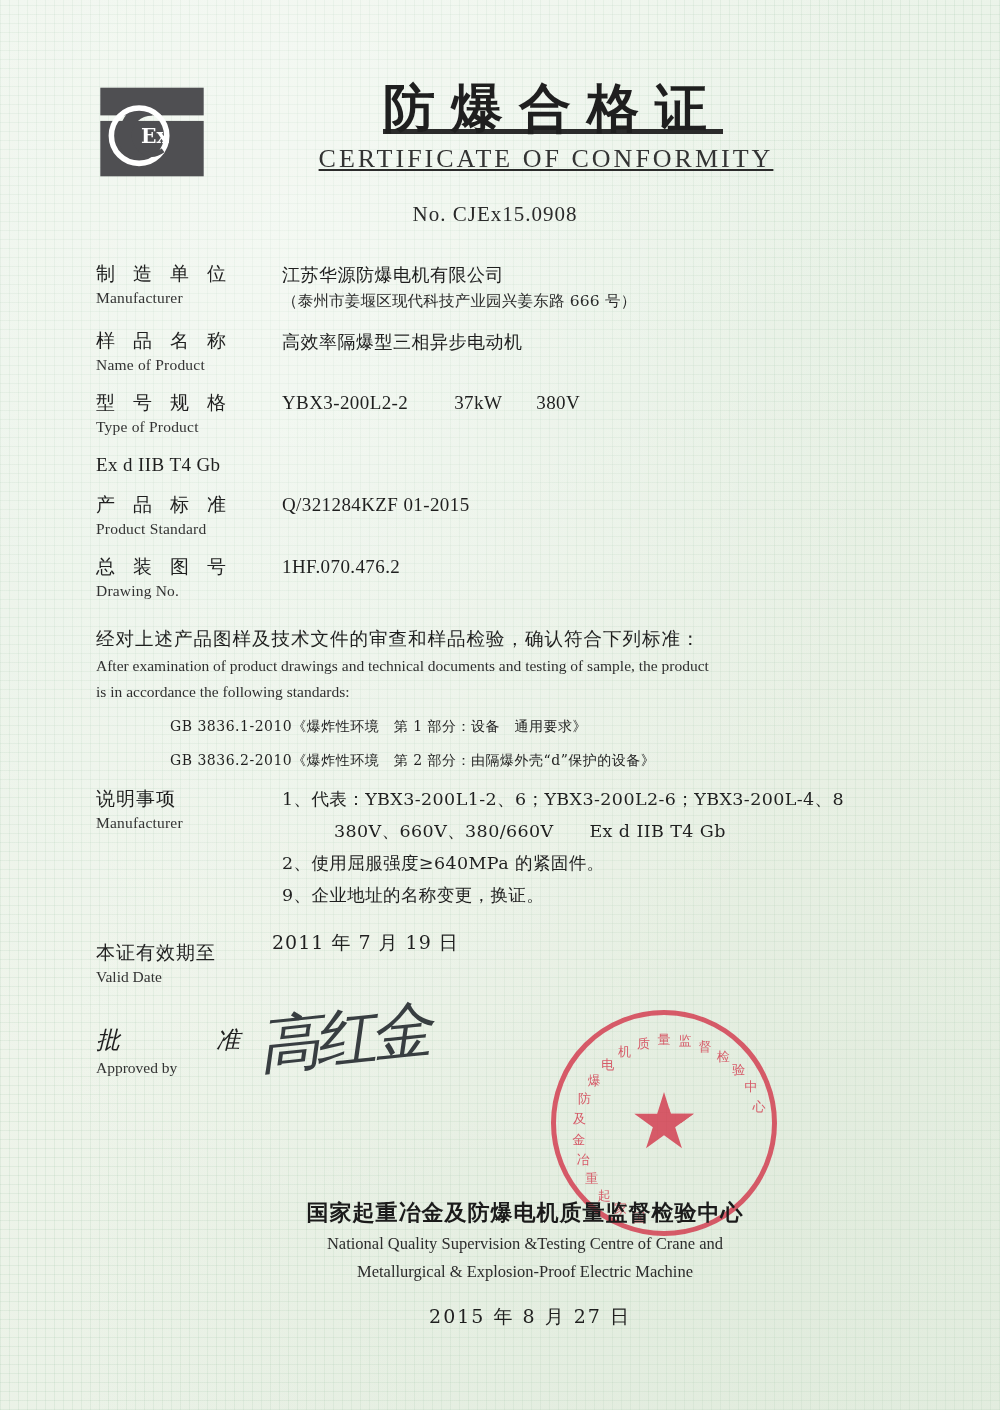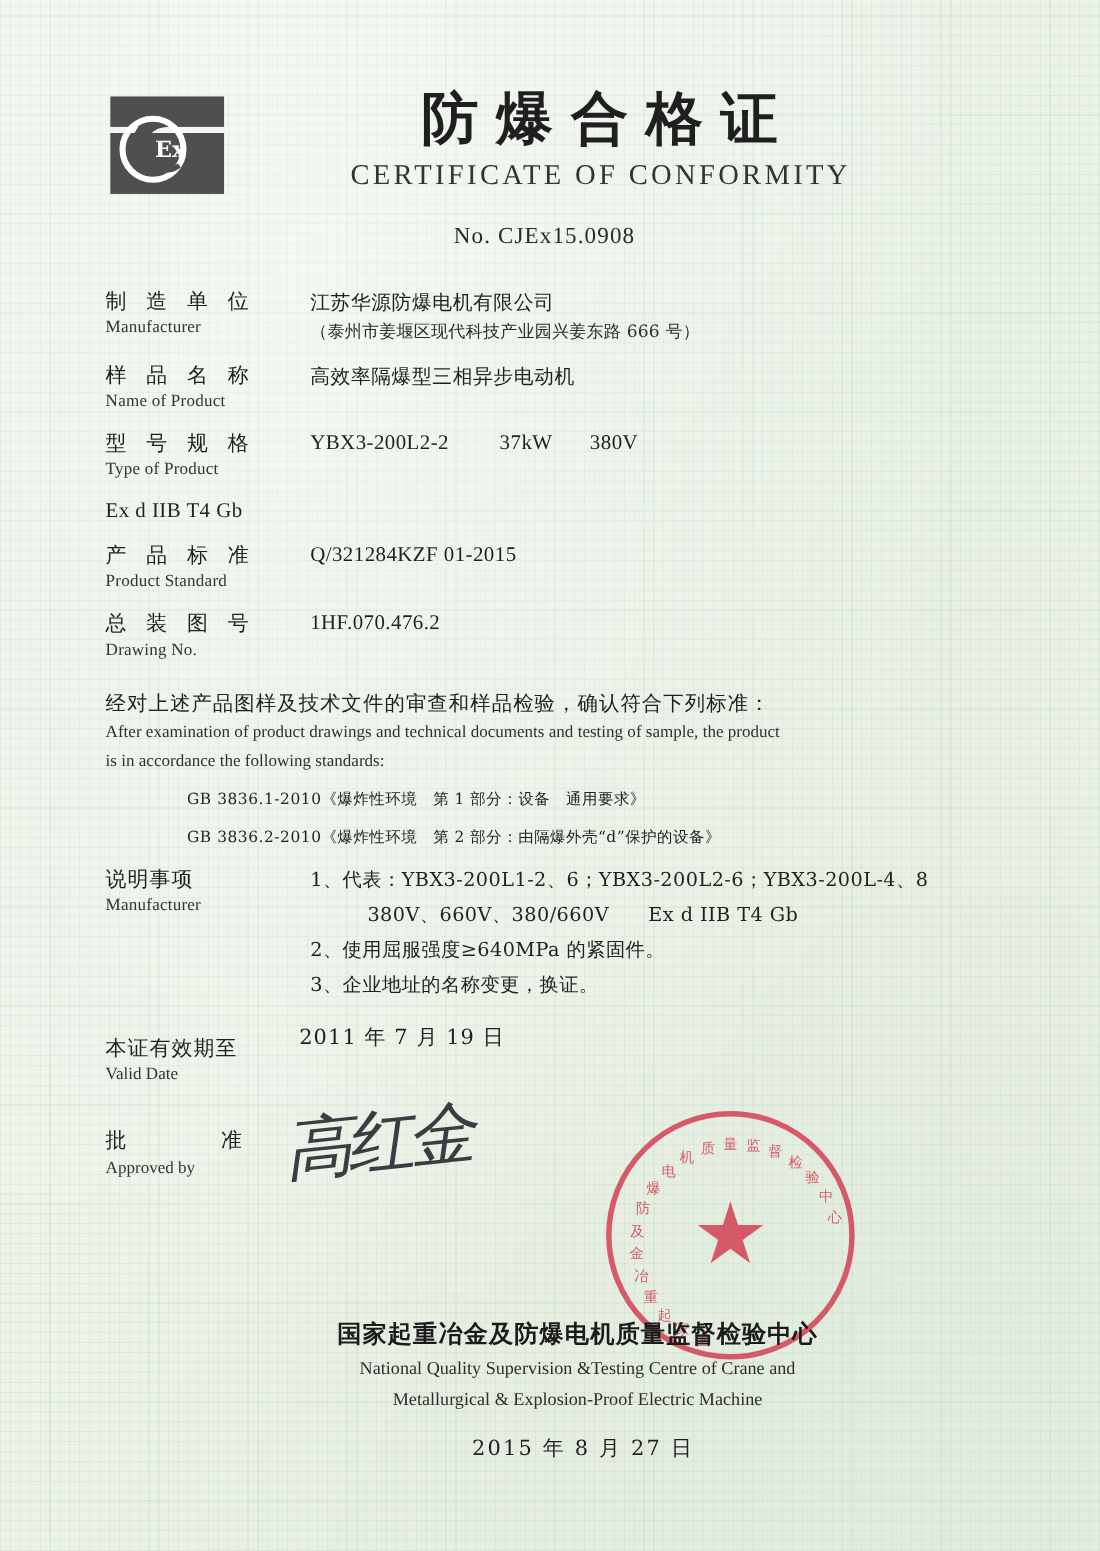--- a/index.html
+++ b/index.html
@@ -37,20 +37,21 @@
     position: relative;
     padding: 78px 96px 0 96px;
   }
 
   
   .header {
     position: relative;
     display: flex;
     align-items: flex-start;
     margin-bottom: 6px;
+    text-decoration: underline;
   }
   .logo {
     width: 112px;
     height: 96px;
     margin-top: 6px;
     flex: 0 0 auto;
   }
   .title-block {
     flex: 1 1 auto;
     text-align: center;
@@ -217,23 +218,24 @@
     height: 300px;
   }
   .approve-label {
     position: absolute;
     left: 0;
     top: 4px;
     width: 200px;
   }
   .approve-label .cn {
     font-family: "DejaVu Serif", serif;
-    font-size: 19px;
+    font-size: 24px;
     letter-spacing: 16px;
     color: #1f1f1f;
+    font-style: italic;
   }
   .approve-label .en {
     font-size: 15.5px;
     color: #333;
     margin-top: 3px;
   }
   .signature {
     position: absolute;
     left: 162px;
     top: -24px;
@@ -420,21 +422,21 @@
 
     <div class="explanation">
       <div class="label">
         <div class="cn" style="letter-spacing:1px;">说明事项</div>
         <div class="en">Manufacturer</div>
       </div>
       <div class="exp-list">
         <div class="item">1、代表：YBX3-200L1-2、6；YBX3-200L2-6；YBX3-200L-4、8</div>
         <div class="sub">380V、660V、380/660V　　Ex d IIB T4 Gb</div>
         <div class="item">2、使用屈服强度≥640MPa 的紧固件。</div>
-        <div class="item">3、企业地址的名称变更，换证。</div>
+        <div class="item">9、企业地址的名称变更，换证。</div>
       </div>
     </div>
 
     <div class="valid-row">
       <div class="valid-label">
         <div class="cn">本证有效期至</div>
         <div class="en">Valid Date</div>
       </div>
       <div class="valid-value">2011 年 7 月 19 日</div>
     </div>

